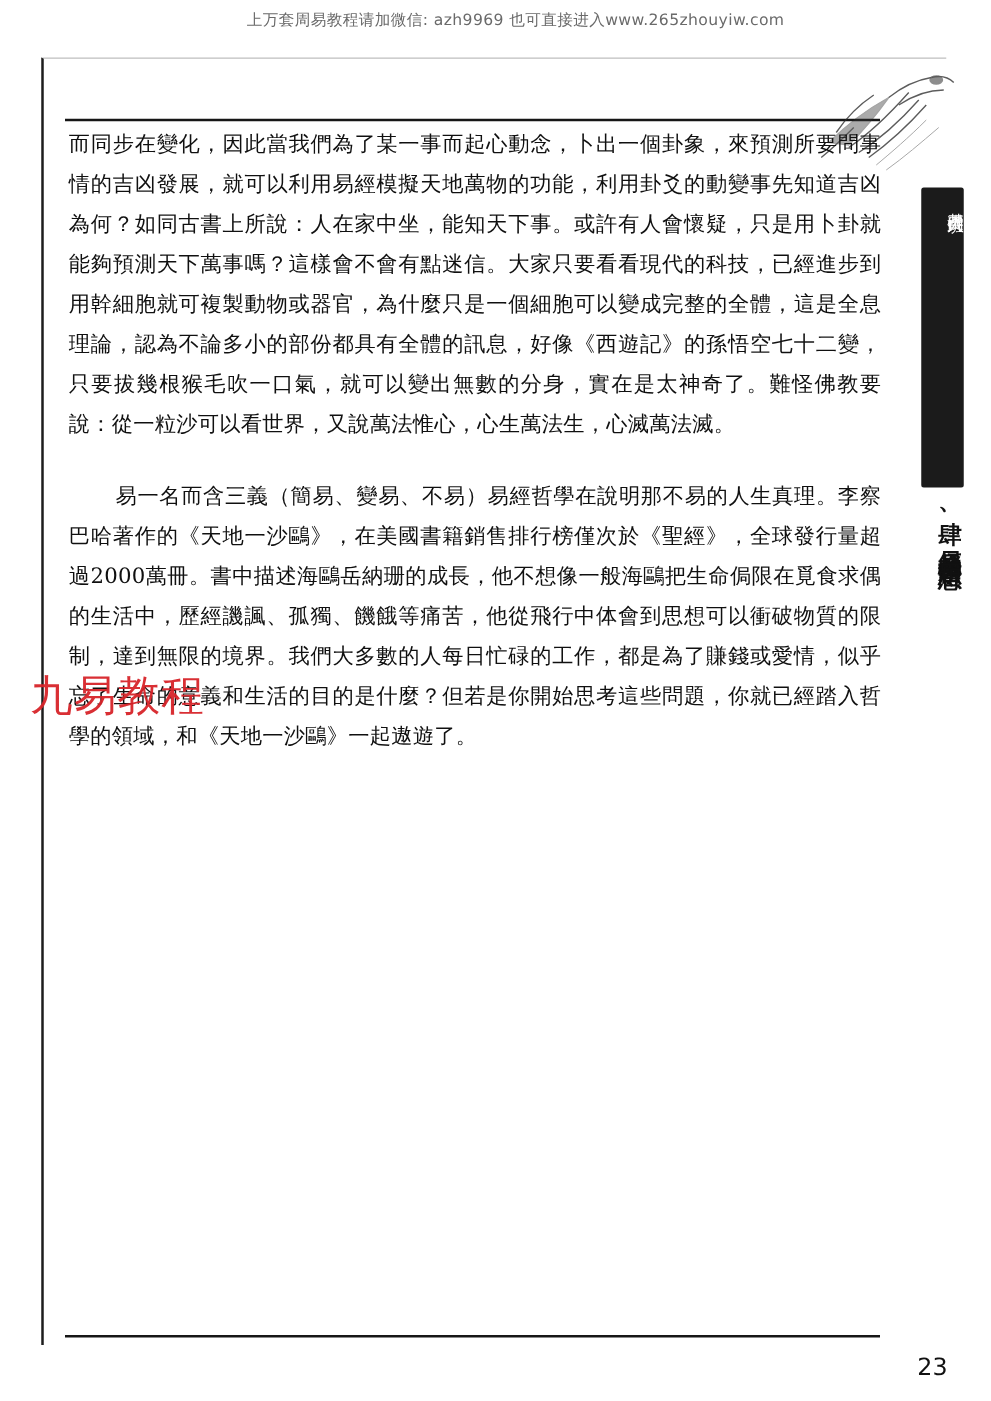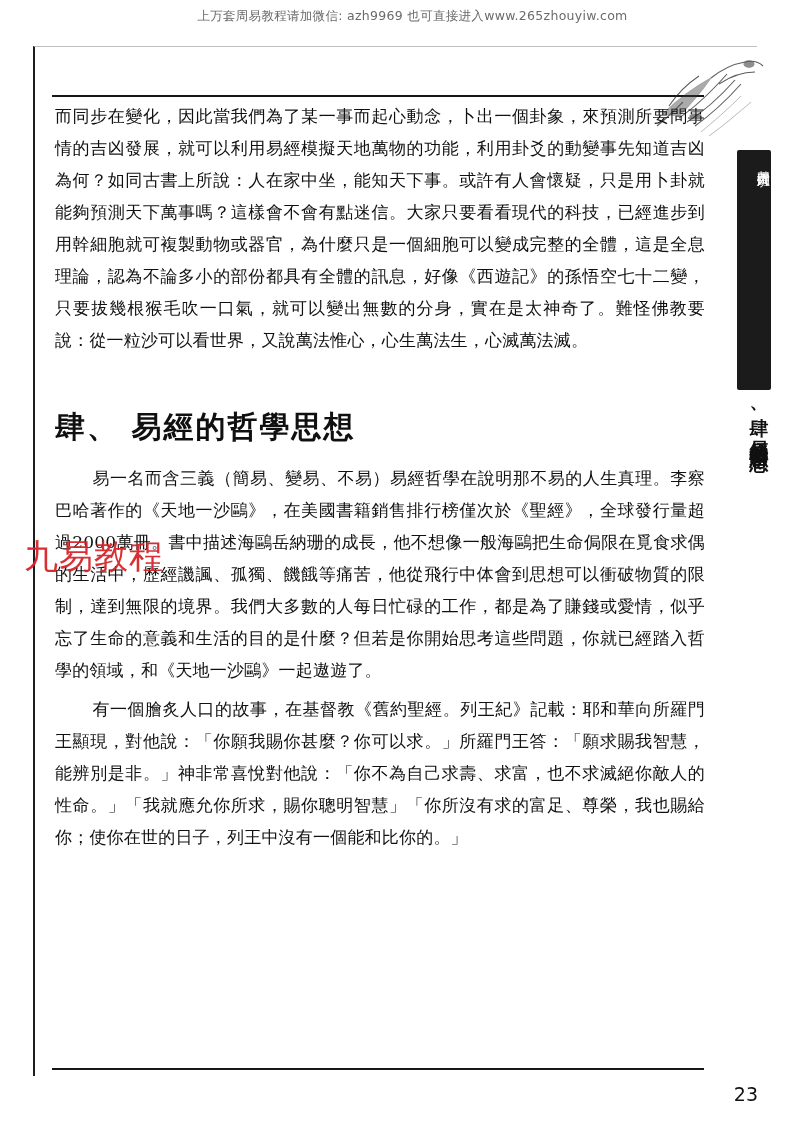--- a/index.html
+++ b/index.html
@@ -195,22 +195,20 @@
   <div class="side-tab-text">基礎入門班</div>
 </div>
 <div class="side-chapter">肆、易經的哲學思想</div>
 
 <div class="text-column">
 
   <p class="para">而同步在變化，因此當我們為了某一事而起心動念，卜出一個卦象，來預測所要問事情的吉凶發展，就可以利用易經模擬天地萬物的功能，利用卦爻的動變事先知道吉凶為何？如同古書上所說：人在家中坐，能知天下事。或許有人會懷疑，只是用卜卦就能夠預測天下萬事嗎？這樣會不會有點迷信。大家只要看看現代的科技，已經進步到用幹細胞就可複製動物或器官，為什麼只是一個細胞可以變成完整的全體，這是全息理論，認為不論多小的部份都具有全體的訊息，好像《西遊記》的孫悟空七十二變，只要拔幾根猴毛吹一口氣，就可以變出無數的分身，實在是太神奇了。難怪佛教要說：從一粒沙可以看世界，又說萬法惟心，心生萬法生，心滅萬法滅。</p>
 
   <div class="spacer-before-heading"></div>
 
-  <h2 class="section-heading">肆、 易經的哲學思想</h2>
 
   <p class="para indent">易一名而含三義（簡易、變易、不易）易經哲學在說明那不易的人生真理。李察巴哈著作的《天地一沙鷗》，在美國書籍銷售排行榜僅次於《聖經》，全球發行量超過2000萬冊。書中描述海鷗岳納珊的成長，他不想像一般海鷗把生命侷限在覓食求偶的生活中，歷經譏諷、孤獨、饑餓等痛苦，他從飛行中体會到思想可以衝破物質的限制，達到無限的境界。我們大多數的人每日忙碌的工作，都是為了賺錢或愛情，似乎忘了生命的意義和生活的目的是什麼？但若是你開始思考這些問題，你就已經踏入哲學的領域，和《天地一沙鷗》一起遨遊了。</p>
-  <p class="para indent">有一個膾炙人口的故事，在基督教《舊約聖經。列王紀》記載：耶和華向所羅門王顯現，對他說：「你願我賜你甚麼？你可以求。」所羅門王答：「願求賜我智慧，能辨別是非。」神非常喜悅對他說：「你不為自己求壽、求富，也不求滅絕你敵人的性命。」「我就應允你所求，賜你聰明智慧」「你所沒有求的富足、尊榮，我也賜給你；使你在世的日子，列王中沒有一個能和比你的。」</p>
 
 </div>
 
 <div class="watermark-logo">九易教程</div>
 
 <div class="page-number">23</div>
 
 </body></html>

